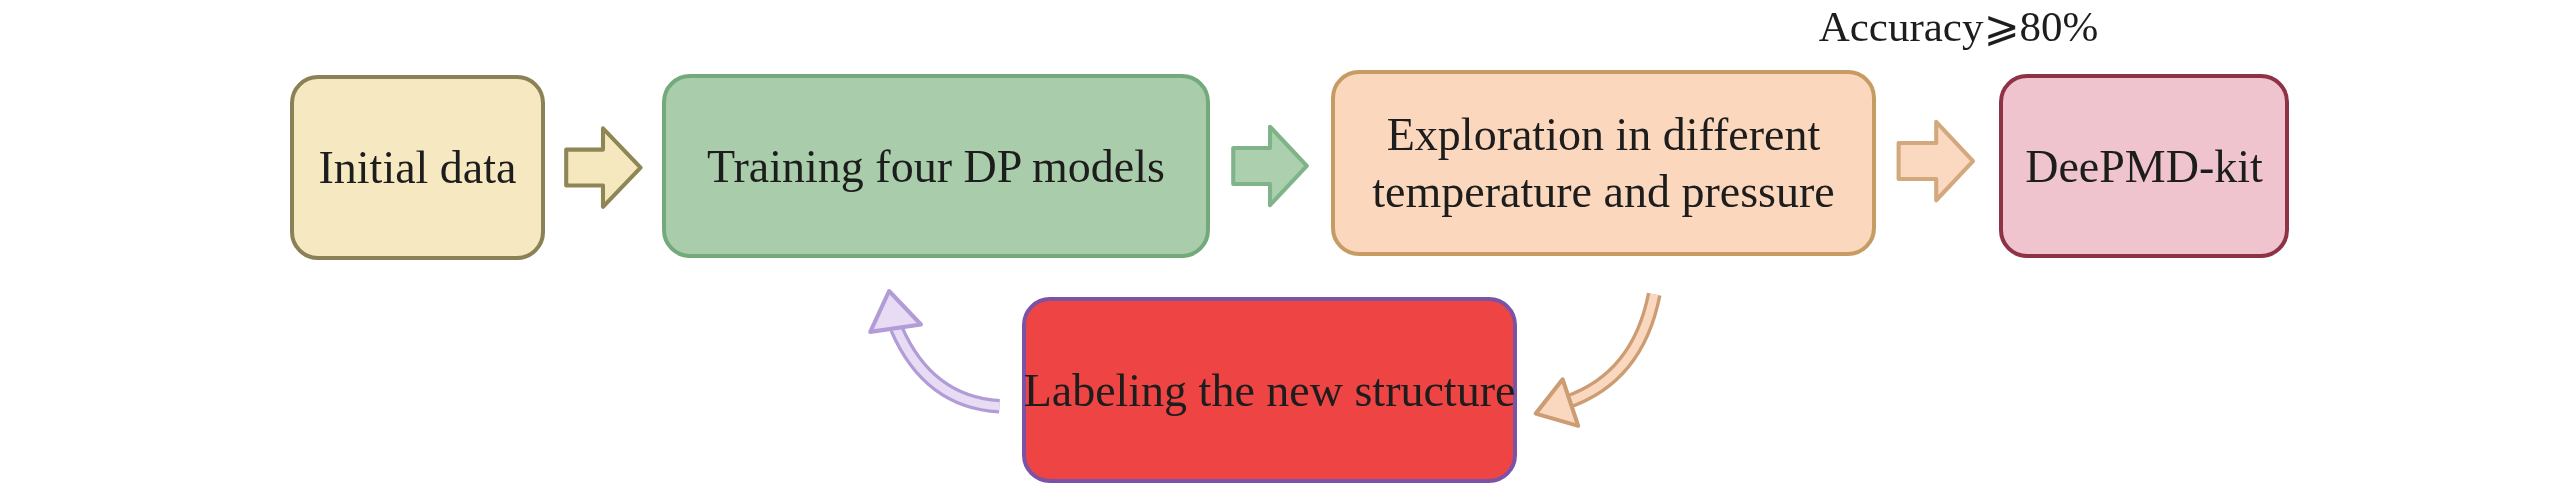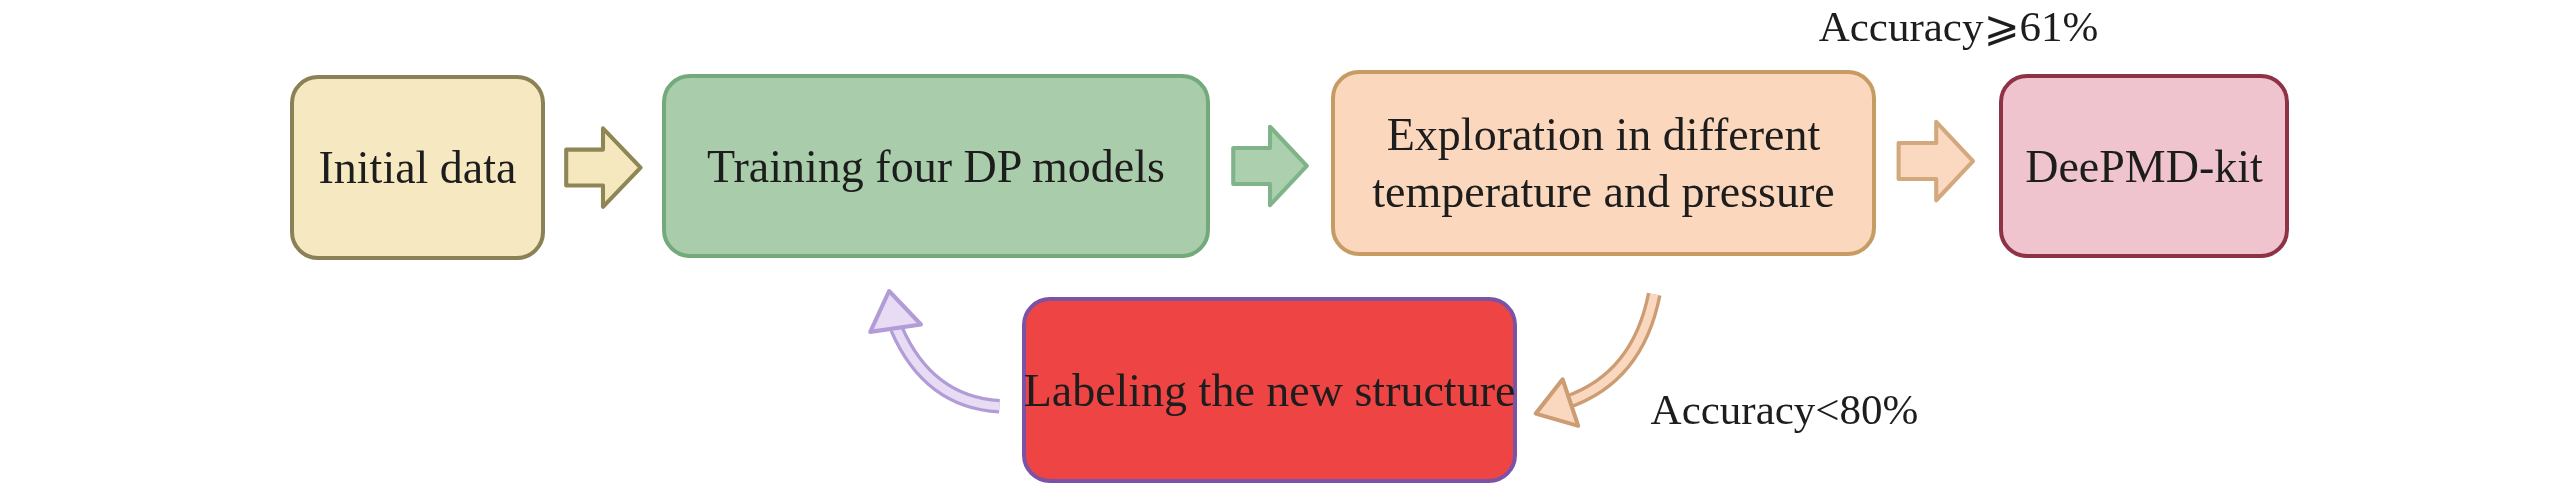--- a/index.html
+++ b/index.html
@@ -90,18 +90,17 @@
 
   <div class="node node-exploration" style="background-color: rgb(250, 215, 189); border-color: rgb(198, 156, 99);">
     <span class="line">Exploration in different</span>
     <span class="line">temperature and pressure</span>
   </div>
 
   <div class="node node-labeling" style="background-color: #ef4444; border-color: rgb(123, 82, 165);">
     <span class="line">Labeling the new structure</span>
   </div>
 
-  <div class="flabel flabel-high">Accuracy⩾61%</div>
+  <div class="flabel flabel-high">Accuracy⩾80%</div>
 
-  <div class="flabel flabel-low">Accuracy&lt;80%</div>
 
 </div>
 
 
 </body></html>

